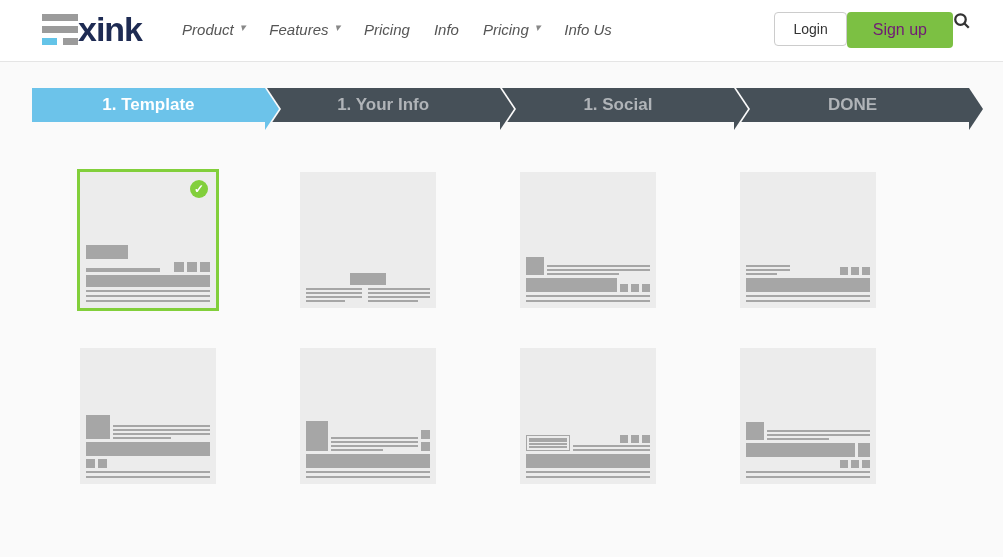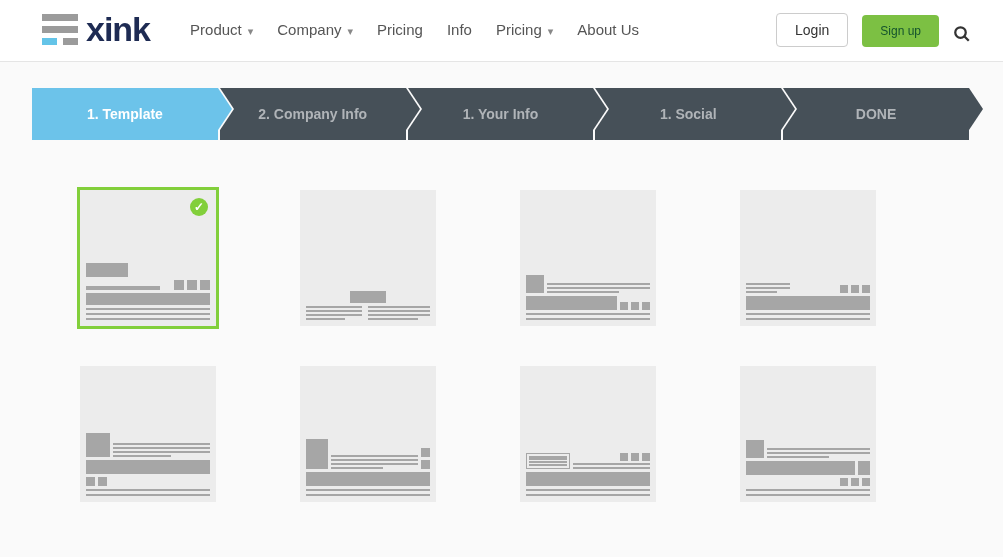--- a/index.html
+++ b/index.html
@@ -13,21 +13,20 @@
   .header {
     display: flex;
     align-items: center;
     padding: 10px 32px 12px 42px;
     background: #fff;
     border-bottom: 1px solid #e5e5e5;
   }
   .logo {
     display: flex;
     align-items: center;
-    gap: 8px;
     margin-right: 40px;
   }
   .logo-mark {
     display: flex;
     flex-direction: column;
     gap: 5px;
   }
   .logo-bar { width: 36px; height: 7px; background: #9b9b9b; }
   .logo-bar.half {
     width: 36px;
@@ -38,59 +37,60 @@
     font-weight: 800;
     color: #1e2b53;
     letter-spacing: -1px;
   }
   .nav { display: flex; align-items: center; gap: 24px; flex: 1; }
   .nav-item {
     color: #555;
     font-size: 15px;
     cursor: pointer;
     display: flex;
-    align-items: flex-end;
+    align-items: flex-start;
     gap: 6px;
+    font-style: italic;
   }
   .chev { font-size: 11px; color: #888; }
-  .right-actions { display: flex; align-items: flex-end; gap: 14px; }
+  .right-actions { display: flex; align-items: flex-start; }
   .btn-login {
     padding: 8px 18px;
     border: 1px solid #ccc;
     border-radius: 4px;
     background: #fff;
     color: #333;
     font-size: 14px;
     cursor: pointer;
   }
   .btn-signup {
-    padding: 9px 18px;
+    padding: 9px 26px;
     border: none;
     border-radius: 4px;
     background: #7cc043;
-    color: #14532d;
-    font-size: 12px;
+    color: #701a75;
+    font-size: 16px;
     cursor: pointer;
   }
   .search-icon { color: #555; cursor: pointer; }
 
   .steps {
     display: flex;
     margin: 26px 32px 0 32px;
   }
   .step {
     flex: 1;
-    height: 52px;
+    height: 34px;
     position: relative;
     display: flex;
     align-items: center;
     justify-content: center;
     color: #b0b4b8;
     font-weight: 700;
-    font-size: 14px;
+    font-size: 17px;
     background: #465058;
     margin-right: 2px;
   }
   .step.active { background: #6cc3ea; color: #fff; }
   .step::before {
     content: "";
     position: absolute;
     left: 0; top: 0;
     border-top: 21px solid transparent;
     border-bottom: 21px solid transparent;
@@ -162,57 +162,54 @@
       <div class="logo-bar half"></div>
     </div>
     <div class="logo-text">xink</div>
   </div>
   <div class="nav">
     <div class="nav-item">
       <span>Product</span>
       <span class="chev">▾</span>
     </div>
     <div class="nav-item">
-      <span>Company</span>
+      <span>Features</span>
       <span class="chev">▾</span>
     </div>
     <div class="nav-item">
       <span>Pricing</span>
     </div>
     <div class="nav-item">
       <span>Info</span>
     </div>
     <div class="nav-item">
       <span>Pricing</span>
       <span class="chev">▾</span>
     </div>
     <div class="nav-item">
-      <span>About Us</span>
+      <span>Info Us</span>
     </div>
   </div>
   <div class="right-actions">
     <button class="btn-login">Login</button>
     <button class="btn-signup">Sign up</button>
     <span class="search-icon">
       <svg width="18" height="18" viewBox="0 0 24 24" fill="none" stroke="#333" stroke-width="3">
         <circle cx="10" cy="10" r="7"></circle>
           <line x1="21" y1="21" x2="15" y2="15"></line>
       </svg>
     </span>
   </div>
 </div>
 
 <div class="steps">
   <div class="step active">
     <span>1. Template</span>
   </div>
   <div class="step">
-    <span>2. Company Info</span>
-  </div>
-  <div class="step">
     <span>1. Your Info</span>
   </div>
   <div class="step">
     <span>1. Social</span>
   </div>
   <div class="step">
     <span>DONE</span>
   </div>
 </div>
 

